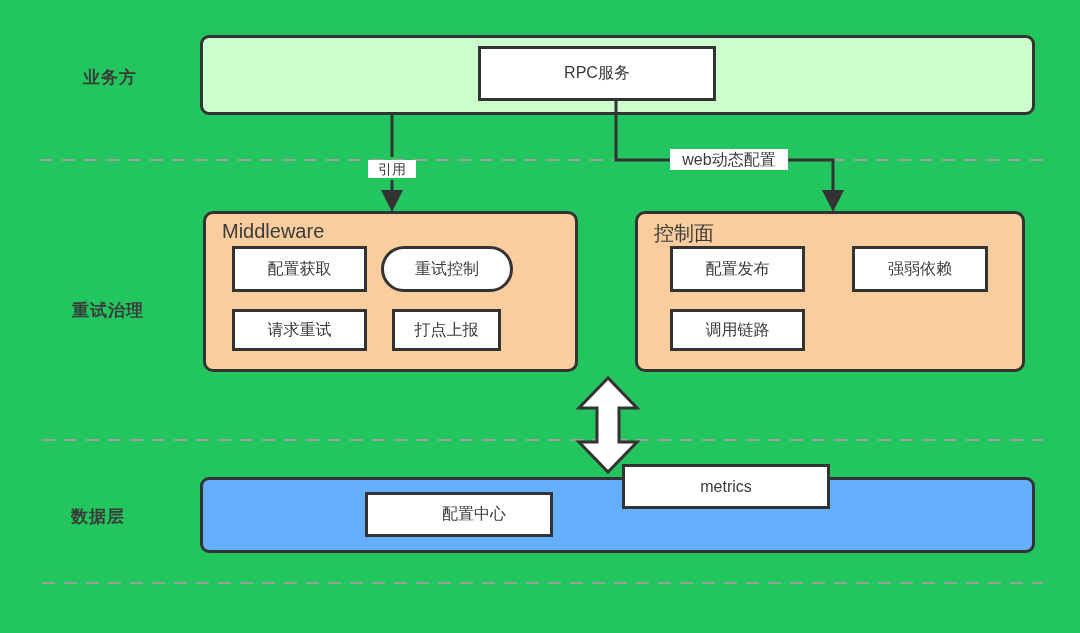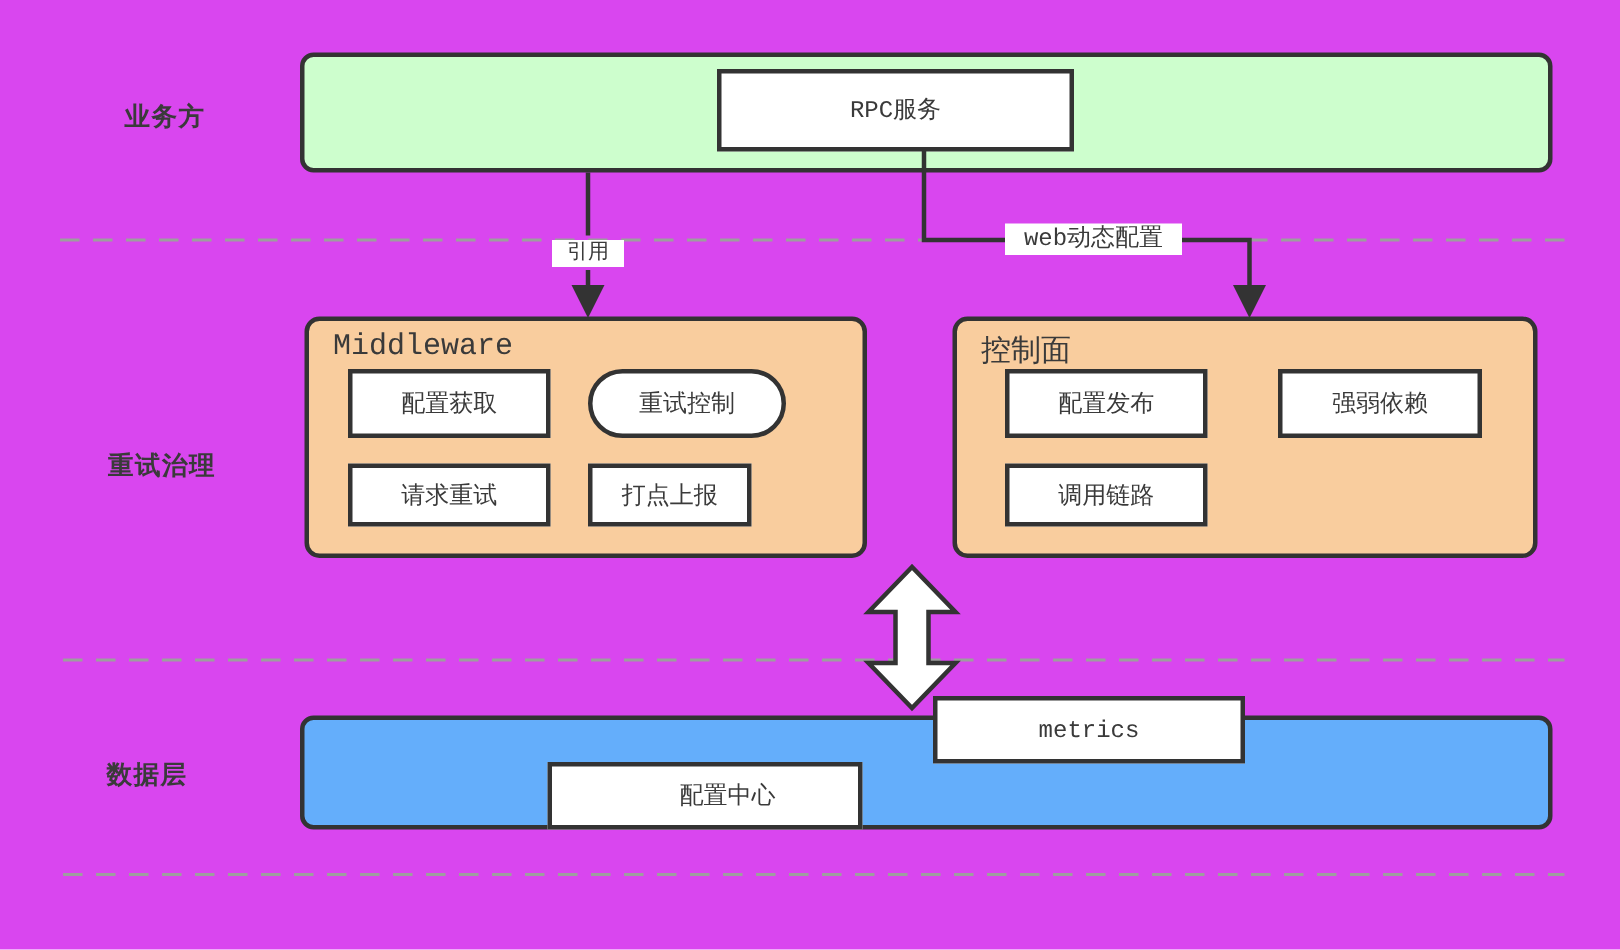--- a/index.html
+++ b/index.html
@@ -2,21 +2,21 @@
 <html style="--green: #cdfecd; --orange: #f9cd9e; --blue: #64aefb; --border: #333333; --dash: #9e9e9e; --text: #3a3a3a;"><head>
 <meta charset="utf-8">
 <style>
   :root{
     --green:#cdfecd; --orange:#f9cd9e; --blue:#64aefb;
     --border:#333333; --dash:#9e9e9e; --text:#3a3a3a;
   }
   *{box-sizing:border-box; margin:0; padding:0;}
   html,body{background:#ffffff;}
   body{font-family:"Liberation Sans","DejaVu Sans",sans-serif; color:var(--text);}
-  #canvas{position:relative; width:1080px; height:633px; background:#d946ef; overflow:hidden;font-family:Liberation Mono, monospace;}
+  #canvas{position:relative; width:1080px; height:633px; background:#22c55e; overflow:hidden;}
   svg.layer{position:absolute; left:0; top:0; width:1080px; height:633px;}
   #svg-dashes{z-index:1;}
   #svg-connectors{z-index:3; pointer-events:none;}
   .abs{position:absolute;}
   .row-label{z-index:2; font-size:17px; font-weight:bold; text-align:center; color:var(--text); letter-spacing:1px;}
   .layer-box{z-index:2; border:3px solid var(--border); border-radius:9px;}
   .green-box{background:var(--green);}
   .blue-box{background:var(--blue);}
   .panel{z-index:2; background:var(--orange); border:3px solid var(--border); border-radius:10px;}
   .panel-title{position:absolute; left:16px; top:6px; font-size:20px; color:var(--text);}
@@ -45,21 +45,21 @@
   <div class="node" style="left:478px; top:46px; width:238px; height:55px;">
     <span>RPC服务</span>
   </div>
 
   <div class="abs panel" style="left:203px; top:211px; width:375px; height:161px;">
     <div class="panel-title">Middleware</div>
   </div>
   <div class="node" style="left:232px; top:246px; width:135px; height:46px;">
     <span>配置获取</span>
   </div>
-  <div class="node" style="left:392px; top:246px; width:132px; height:46px;border-radius:23px;">
+  <div class="node" style="left:381px; top:246px; width:132px; height:46px;border-radius:23px;">
     <span>重试控制</span>
   </div>
   <div class="node" style="left:232px; top:309px; width:135px; height:42px;">
     <span>请求重试</span>
   </div>
   <div class="node" style="left:392px; top:309px; width:109px; height:42px;">
     <span>打点上报</span>
   </div>
 
   <div class="abs panel" style="left:635px; top:211px; width:390px; height:161px;">
@@ -69,21 +69,21 @@
     <span>配置发布</span>
   </div>
   <div class="node" style="left:852px; top:246px; width:136px; height:46px;">
     <span>强弱依赖</span>
   </div>
   <div class="node" style="left:670px; top:309px; width:135px; height:42px;justify-content:center;">
     <span>调用链路</span>
   </div>
 
   <div class="abs layer-box blue-box" style="left:200px; top:477px; width:835px; height:76px;"></div>
-  <div class="node" style="left:365px; top:508px; width:210px; height:45px;padding-left:30px;">
+  <div class="node" style="left:365px; top:492px; width:188px; height:45px;padding-left:30px;">
     <span>配置中心</span>
   </div>
   <div class="node" style="left:622px; top:464px; width:208px; height:45px;">
     <span>metrics</span>
   </div>
 
   <svg class="layer" id="svg-connectors">
 
     <line x1="392" y1="115" x2="392" y2="157" stroke="#333333" stroke-width="3"></line>
     <line x1="392" y1="180" x2="392" y2="194" stroke="#333333" stroke-width="3"></line>

